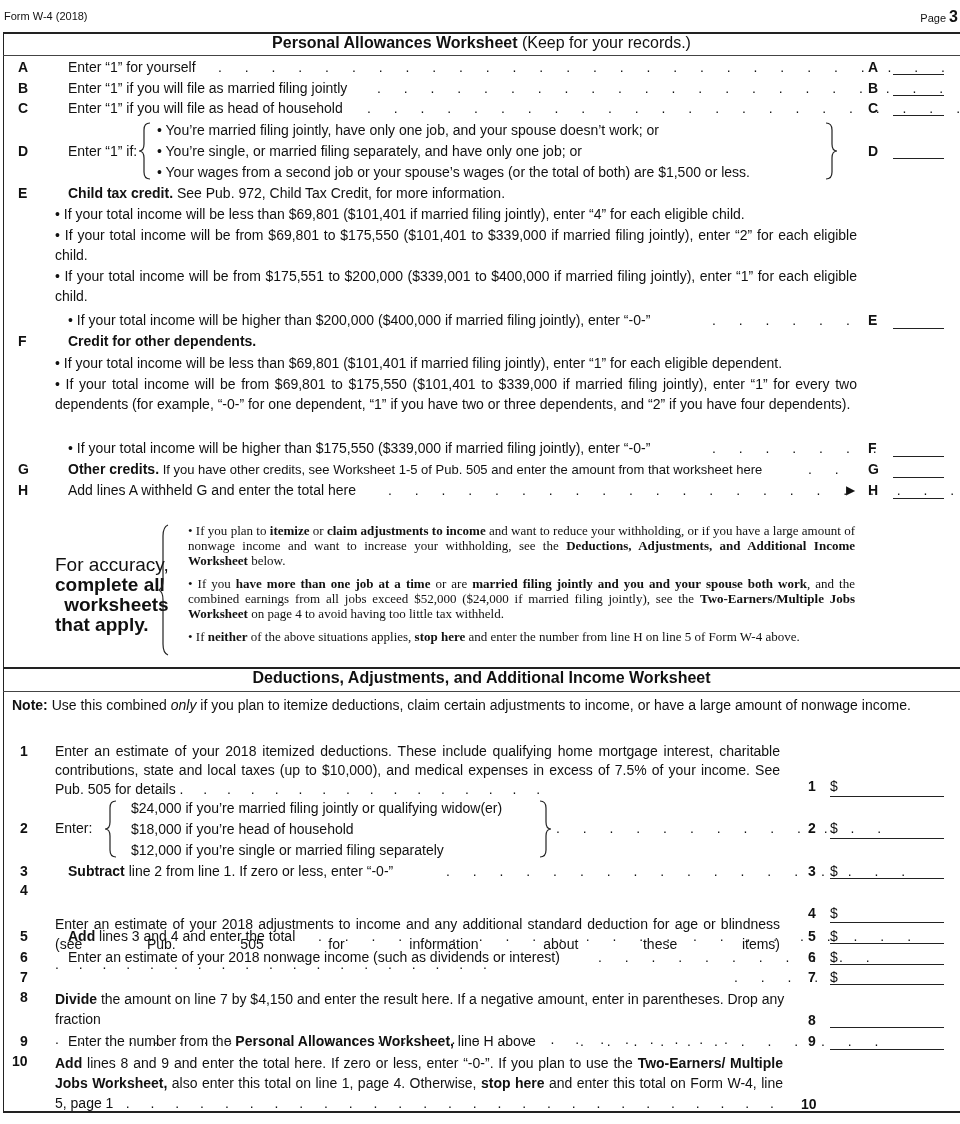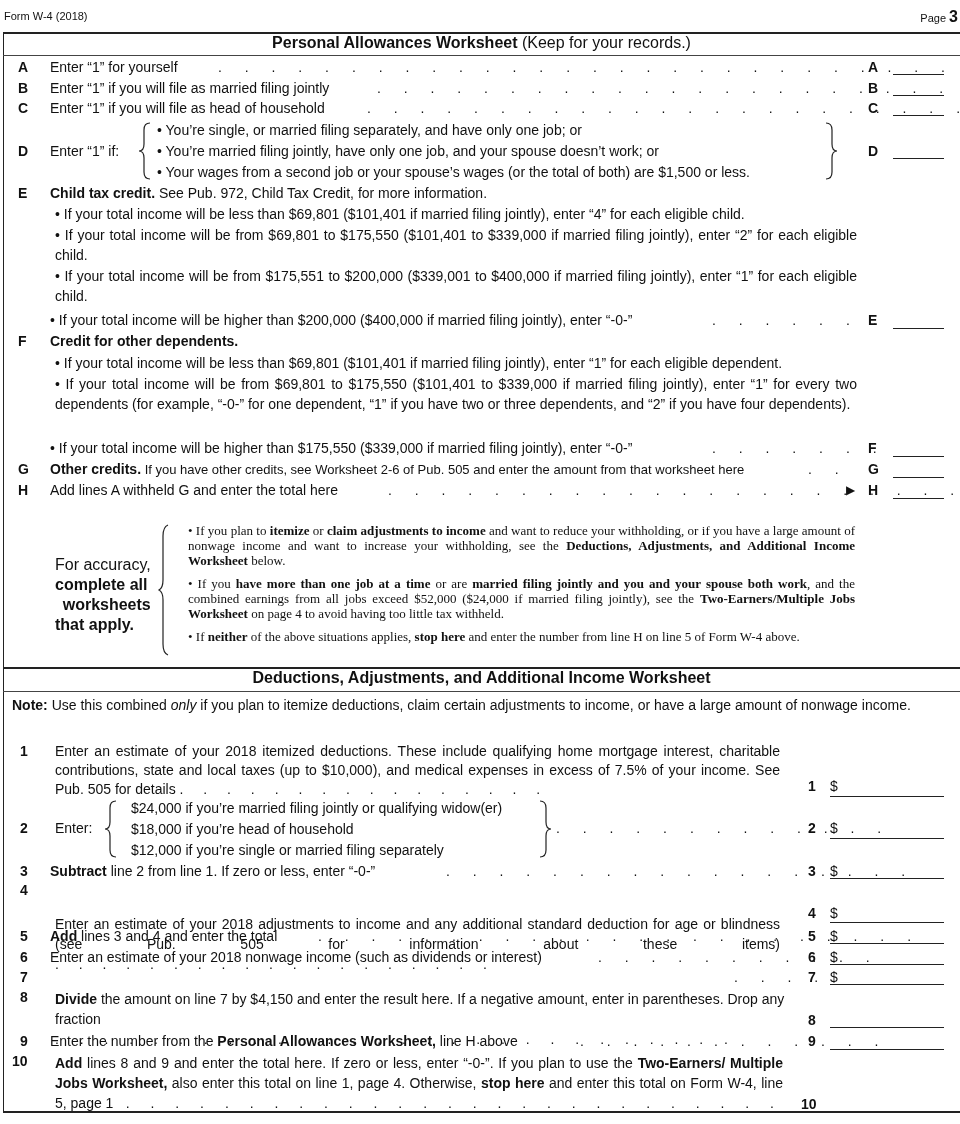--- a/index.html
+++ b/index.html
@@ -9,32 +9,32 @@
   .hdr-left { left:4px; top:10px; font-size:11px; }
   .hdr-right { right:2px; top:8px; font-size:11px; }
   .hdr-right b { font-size:16px; }
   .frame { position:absolute; left:3px; top:32px; width:960px; height:1081px;
            border-left:1.5px solid #222; border-top:2.5px solid #222; border-bottom:2.5px solid #222; box-sizing:border-box; }
   .sec-title { position:absolute; left:3px; width:957px; text-align:center; font-size:16px; }
   .hline { position:absolute; left:3px; width:957px; border-top:1px solid #444; }
   .hline.thick { border-top:2px solid #222; }
   .row { position:absolute; left:0; width:960px; height:20px; line-height:20px; font-size:14px; }
   .lt { position:absolute; left:18px; font-weight:bold; }
-  .txt { position:absolute; left:50px; white-space:nowrap;text-align:right; }
+  .txt { position:absolute; left:68px; white-space:nowrap;text-align:right; }
   .para { position:absolute; left:55px; width:802px; line-height:20px; text-align:justify; }
   .dots { position:absolute; white-space:nowrap; letter-spacing:9.5px; }
   .rl { position:absolute; left:868px; font-weight:bold; }
   .field { position:absolute; left:893px; width:51px; height:0; border-bottom:1px solid #222; }
   .field2 { position:absolute; left:830px; width:114px; height:0; border-bottom:1px solid #222; }
   .rn { position:absolute; font-weight:bold; }
   .dollar { position:absolute; left:830px; }
   .d-items div { height:21px; line-height:21px; }
   .acc { position:absolute; left:183px; width:672px; font-size:13px; line-height:15px; text-align:justify; }
   .acc p { margin:0 0 8px 5px;font-family:Liberation Serif, serif; }
-  .acc-lbl { position:absolute; left:55px; top:555px; font-size:16px; line-height:20px; }
+  .acc-lbl { position:absolute; left:55px; top:555px; font-size:19px; line-height:20px; }
   svg.br { position:absolute; overflow:visible; }
 </style>
 </head>
 <body>
 
 <div class="abs hdr-left">Form W-4 (2018)</div>
 <div class="abs hdr-right"><span>Page</span> <b>3</b></div>
 
 <div class="frame"></div>
 
@@ -68,22 +68,22 @@
 <div class="row" style="top:141px;">
   <span class="lt">D</span>
   <span class="txt">Enter “1” if:</span>
   <span class="rl">D</span>
   <span class="field" style="top:17px;"></span>
 </div>
 <svg class="br" style="left:138px; top:122px;" width="14" height="58">
     <path d="M12 1 Q6 1 6 8 L6 22 Q6 29 1 29 Q6 29 6 36 L6 50 Q6 57 12 57" fill="none" stroke="#222" stroke-width="1.2"></path>
   </svg>
 <div class="abs d-items" style="left:157px; top:120px; font-size:14px;">
+  <div>• You’re married filing jointly, have only one job, and your spouse doesn’t work; or</div>
   <div>• You’re single, or married filing separately, and have only one job; or</div>
-  <div>• You’re married filing jointly, have only one job, and your spouse doesn’t work; or</div>
   <div>• Your wages from a second job or your spouse’s wages (or the total of both) are $1,500 or less.</div>
 </div>
 <svg class="br" style="left:824px; top:122px;" width="14" height="58">
     <path d="M2 1 Q8 1 8 8 L8 22 Q8 29 13 29 Q8 29 8 36 L8 50 Q8 57 2 57" fill="none" stroke="#222" stroke-width="1.2"></path>
   </svg>
 
 <div class="row" style="top:183px;">
   <span class="lt">E</span>
   <span class="txt"><b>Child tax credit.</b><span> See Pub. 972, Child Tax Credit, for more information.</span></span>
 </div>
@@ -105,21 +105,21 @@
 <div class="para" style="top:374px;">• If your total income will be from $69,801 to $175,550 ($101,401 to $339,000 if married filing jointly), enter “1” for every two dependents  (for example, “-0-” for one dependent, “1” if you have two or three dependents, and “2” if you have four dependents).</div>
 <div class="row" style="top:438px;">
   <span class="txt">• If your total income will be higher than $175,550 ($339,000 if married filing jointly), enter “-0-”</span>
   <span class="dots" style="left:712px;">. . . . . . .</span>
   <span class="rl">F</span>
   <span class="field" style="top:18px;"></span>
 </div>
 
 <div class="row" style="top:459px;">
   <span class="lt">G</span>
-  <span class="txt" style="font-size:13px;"><b style="font-size:14px;">Other credits.</b><span> If you have other credits, see Worksheet 2-6 of Pub. 505 and enter the amount from that worksheet here</span></span>
+  <span class="txt" style="font-size:13px;"><b style="font-size:14px;">Other credits.</b><span> If you have other credits, see Worksheet 1-5 of Pub. 505 and enter the amount from that worksheet here</span></span>
   <span class="dots" style="left:808px;">. .</span>
   <span class="rl">G</span>
   <span class="field" style="top:18px;"></span>
 </div>
 
 <div class="row" style="top:480px;">
   <span class="lt">H</span>
   <span class="txt">Add lines A withheld G and enter the total here</span>
   <span class="dots" style="left:388px;">. . . . . . . . . . . . . . . . . . . . . . .</span>
   <span class="abs" style="left:846px; font-size:12px;">▶</span>

